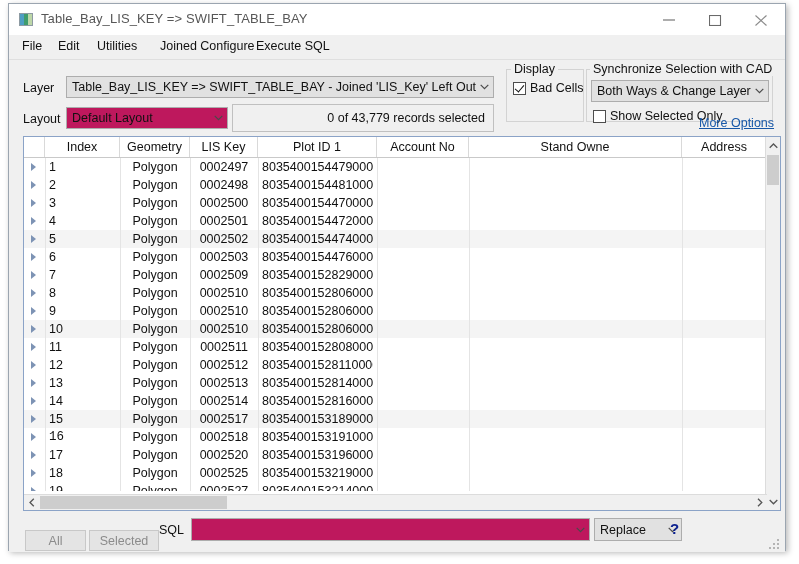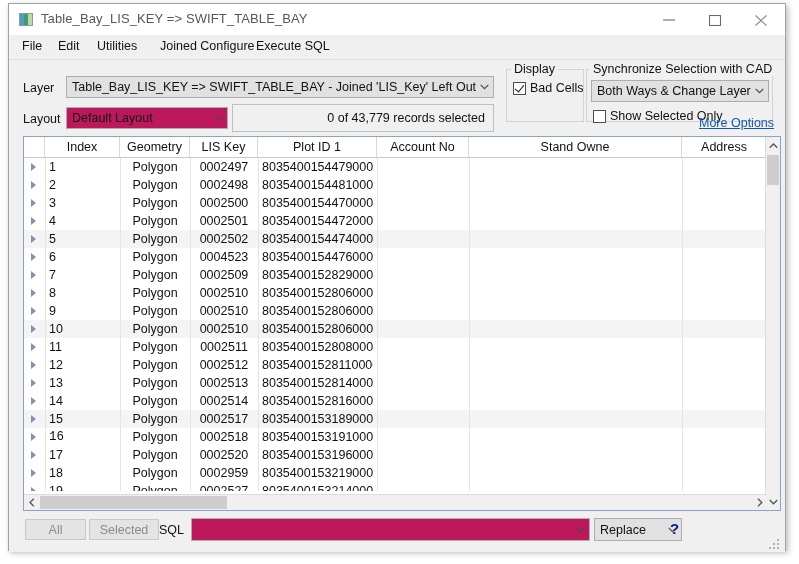--- a/index.html
+++ b/index.html
@@ -373,20 +373,21 @@
     position: absolute;
     box-sizing: border-box;
     border: 1px solid #c8c8c8;
     background: #e4e4e4;
     color: #8b8b8b;
     font-size: 12.5px;
     display: flex;
     align-items: center;
     justify-content: center;
     cursor: default;
+    margin-top: 11px;
   }
   .qmark {
     position: absolute;
     font-size: 15px;
     font-weight: bold;
     color: #0a1f8f;
     cursor: pointer;
   }
   .grip {
     position: absolute;
@@ -552,21 +553,21 @@
             <div class="gcell" style="left: 170px; width: 60px; text-align: center;">0002502</div>
             <div class="gcell" style="left: 238px; width: 111px; text-align: center;">803540015447400000</div>
             <div class="gcell" style="left: 357px; width: 84px;"></div>
             <div class="gcell" style="left: 449px; width: 205px;"></div>
             <div class="gcell" style="left: 662px; width: 77px;"></div>
           </div>
           <div class="grow" style="top: 90px;">
             <span class="gutter-arrow"></span>
             <div class="gcell" style="left: 25px; width: 67px;">6</div>
             <div class="gcell" style="left: 100px; width: 62px; text-align: center;">Polygon</div>
-            <div class="gcell" style="left: 170px; width: 60px; text-align: center;">0004523</div>
+            <div class="gcell" style="left: 170px; width: 60px; text-align: center;">0002503</div>
             <div class="gcell" style="left: 238px; width: 111px; text-align: center;">803540015447600000</div>
             <div class="gcell" style="left: 357px; width: 84px;"></div>
             <div class="gcell" style="left: 449px; width: 205px;"></div>
             <div class="gcell" style="left: 662px; width: 77px;"></div>
           </div>
           <div class="grow" style="top: 108px;">
             <span class="gutter-arrow"></span>
             <div class="gcell" style="left: 25px; width: 67px;">7</div>
             <div class="gcell" style="left: 100px; width: 62px; text-align: center;">Polygon</div>
             <div class="gcell" style="left: 170px; width: 60px; text-align: center;">0002509</div>
@@ -672,21 +673,21 @@
             <div class="gcell" style="left: 170px; width: 60px; text-align: center;">0002520</div>
             <div class="gcell" style="left: 238px; width: 111px; text-align: center;">803540015319600000</div>
             <div class="gcell" style="left: 357px; width: 84px;"></div>
             <div class="gcell" style="left: 449px; width: 205px;"></div>
             <div class="gcell" style="left: 662px; width: 77px;"></div>
           </div>
           <div class="grow" style="top: 306px;">
             <span class="gutter-arrow"></span>
             <div class="gcell" style="left: 25px; width: 67px;">18</div>
             <div class="gcell" style="left: 100px; width: 62px; text-align: center;">Polygon</div>
-            <div class="gcell" style="left: 170px; width: 60px; text-align: center;">0002959</div>
+            <div class="gcell" style="left: 170px; width: 60px; text-align: center;">0002525</div>
             <div class="gcell" style="left: 238px; width: 111px; text-align: center;">803540015321900000</div>
             <div class="gcell" style="left: 357px; width: 84px;"></div>
             <div class="gcell" style="left: 449px; width: 205px;"></div>
             <div class="gcell" style="left: 662px; width: 77px;"></div>
           </div>
           <div class="grow" style="top: 324px;">
             <span class="gutter-arrow"></span>
             <div class="gcell" style="left: 25px; width: 67px;">19</div>
             <div class="gcell" style="left: 100px; width: 62px; text-align: center;">Polygon</div>
             <div class="gcell" style="left: 170px; width: 60px; text-align: center;">0002527</div>

